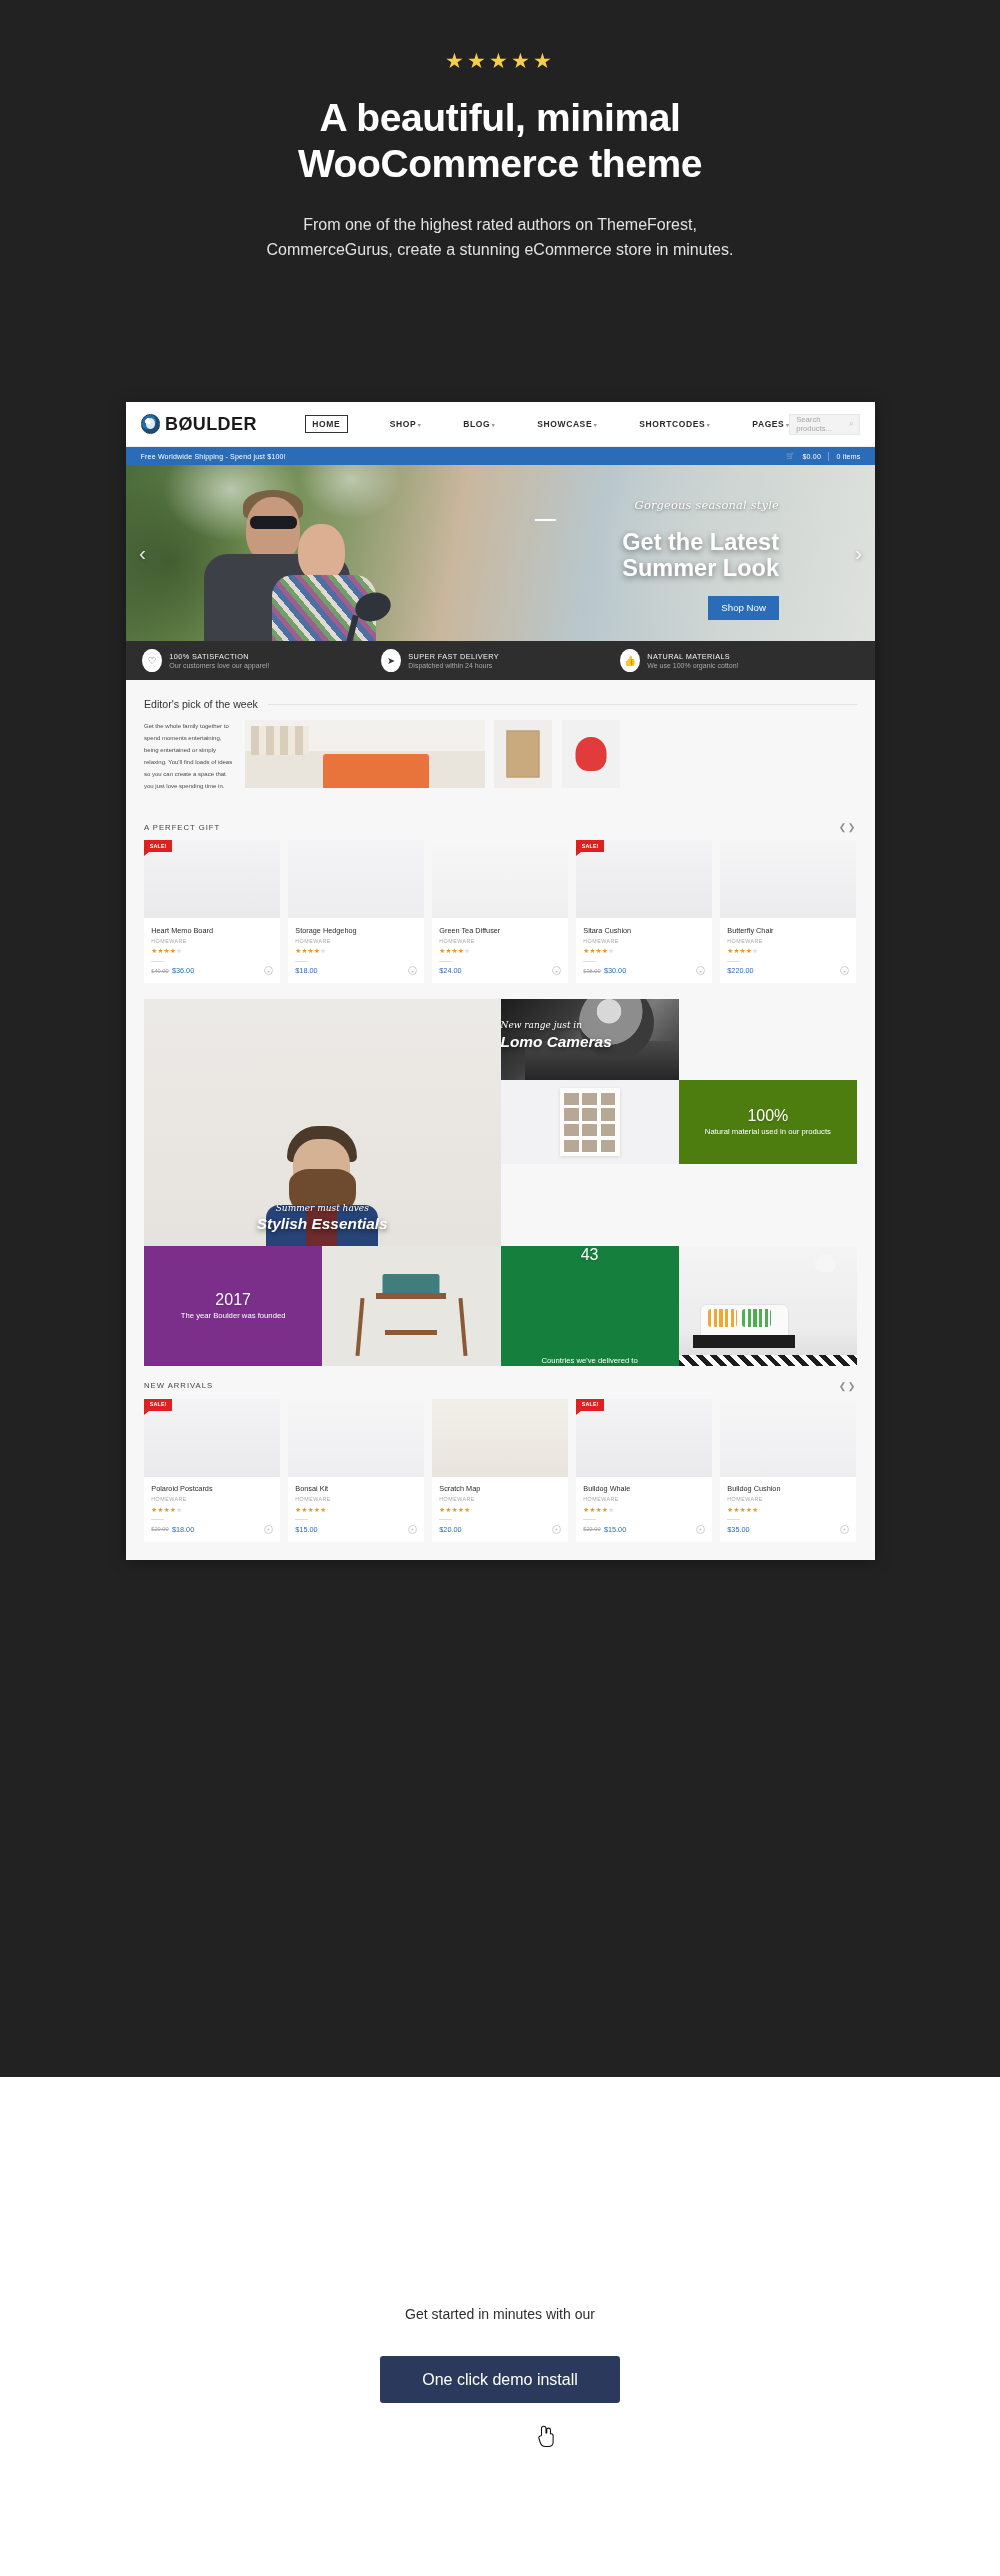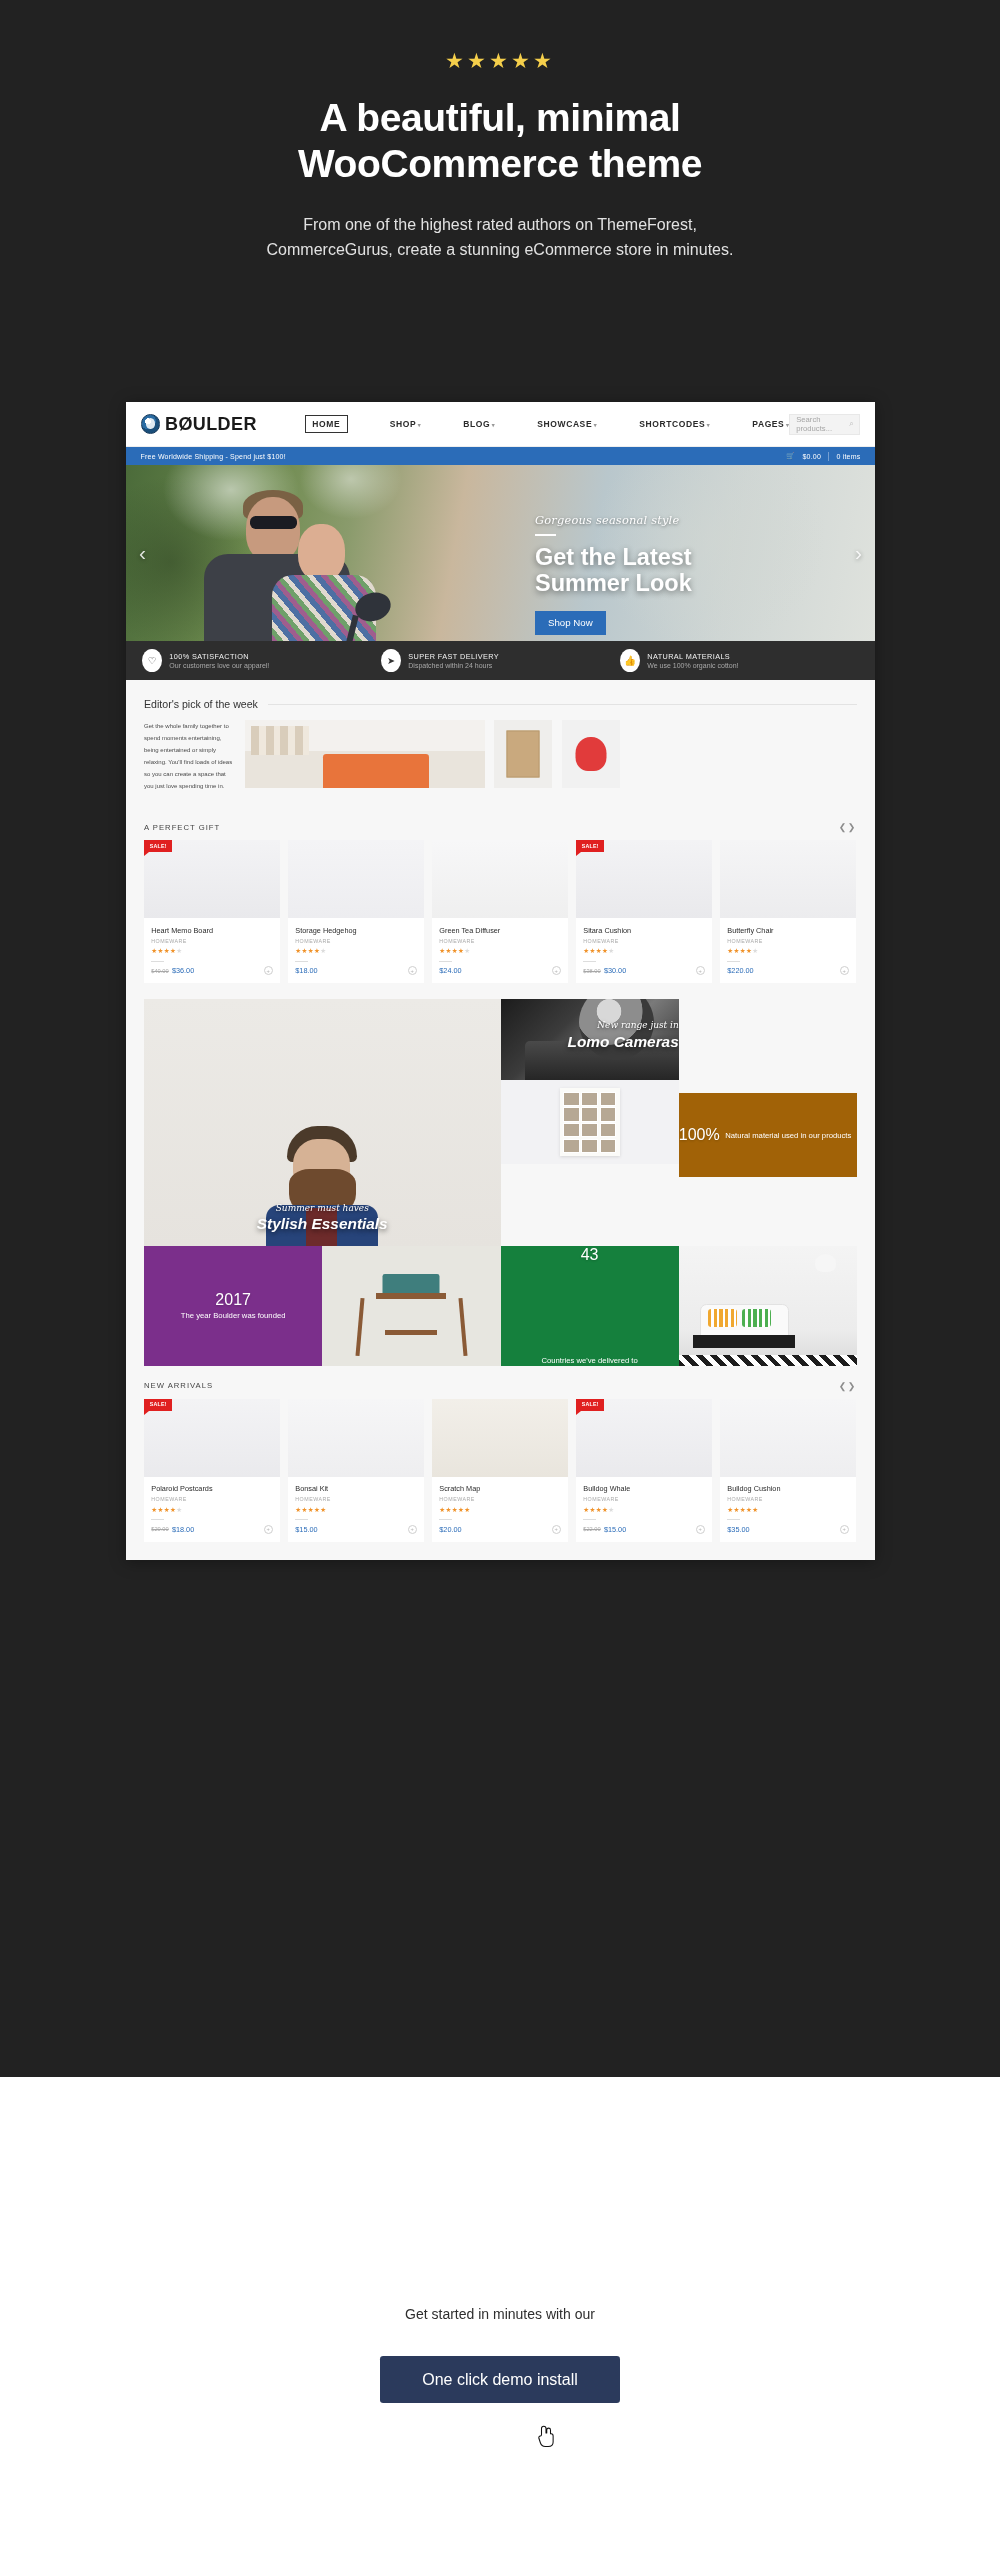--- a/index.html
+++ b/index.html
@@ -98,21 +98,21 @@
   .hf-hair1 { position:absolute; left:68px; top:11.4px; width:60px; height:32px; border-radius:50% 50% 30% 30%; background:#7a6144; }
   .hf-glass { position:absolute; left:75px; top:37px; width:47px; height:13px; border-radius:5.7px; background:#1b1b22; }
   .hf-body1 { position:absolute; left:29px; top:75px; width:146px; height:97px; border-radius:24px 24px 0 0; background:#3d4047; }
   .hf-head2 { position:absolute; left:123px; top:45px; width:47px; height:57px; border-radius:46% 46% 44% 44%; background:#dcae92; }
   .hf-hair2 { position:absolute; left:117px; top:37px; width:63px; height:50px; border-radius:50% 50% 40% 40%; background:#8a6038; z-index:-1;}
   .hf-body2 { position:absolute; left:97px; top:96px; width:104px; height:76px; border-radius:21px 21px 0 0;
               background: repeating-linear-gradient(50deg,#4d6fa3 0 5.7px,#9f5e8e 5.7px 10.6px,#6fa06a 10.6px 15.4px,#e0d9cf 15.4px 20px); }
   .hf-mirror { position:absolute; left:180px; top:114px; width:36px; height:28px; border-radius:50%; background:#2f333a; transform:rotate(-18deg); }
   .hf-stem { position:absolute; left:174px; top:136px; width:5.7px; height:32px; background:#2f333a; transform:rotate(14deg);}
 
-  .hero-copy { position: absolute; right: 96px; top: 48px; width: 244px; color: #fff; text-align: left; }
+  .hero-copy { position: absolute; right: 96px; top: 33px; width: 244px; color: #fff; text-align: right; }
   .hero-script {
     font-family: "DejaVu Serif", serif; font-style: italic; font-size: 11.4px;
     text-shadow: 0 0.8px 3.2px rgba(0,0,0,.5); letter-spacing: 0.2px;
   }
   .hero-rule { width: 21px; height: 1.6px; background: #fff; margin: 7.3px 0 8px; }
   .hero-h {
     font-size: 23.5px; font-weight: bold; line-height: 1.12;
     text-shadow: 0 1.6px 6.5px rgba(0,0,0,.45);
   }
   .hero-btn {
@@ -208,31 +208,31 @@
   .mos-a-copy { position:absolute; left:0; right:0; bottom: 13px; text-align:center; color:#fff; }
   .mos-script { font-family:"DejaVu Serif", serif; font-style: italic; font-size: 9px; text-shadow:0 0.8px 3.2px rgba(0,0,0,.55); }
   .mos-big { font-size: 15.4px; font-weight: bold; margin-top: 2.4px; text-shadow:0 1.6px 4.9px rgba(0,0,0,.55);font-style:italic; }
 
   .mos-b { width: 50%; height: 81px; position: relative; overflow: hidden;
     background: linear-gradient(135deg,#1c1c1c 0%, #3c3c3c 35%, #7a7a7a 60%, #2a2a2a 100%); }
   .cam-lens { position:absolute; left: 78px; top: -14.6px; width: 75px; height: 75px; border-radius:50%;
       background: radial-gradient(circle at 40% 35%, #d8d8d8 0 18%, #8d8d8d 19% 50%, #3a3a3a 51% 78%, #1a1a1a 79% 100%); }
   .cam-body { position:absolute; left: 24px; top: 42px; width: 195px; height: 47px; border-radius:4.9px;
       background: linear-gradient(180deg,#4a4a4a,#1e1e1e); }
-  .mos-b-copy { position:absolute; left:0; right:0; top: 21px; text-align:right; color:#fff; z-index:2;}
+  .mos-b-copy { position:absolute; left:0; right:0; top: 21px; text-align:left; color:#fff; z-index:2;}
 
   .mos-c { width: 25%; height: 84px; background: #f2f2f4; position: relative; overflow: hidden; }
   .polaroid-grid {
     position:absolute; left:50%; top:50%; transform:translate(-50%,-50%);
     width: 60px; height: 68px; background:#fbfbf8; box-shadow: 0 0.8px 3.2px rgba(0,0,0,.12);
     display:grid; grid-template-columns: repeat(3, 1fr); gap:1.6px; padding:3.2px;
   }
   .pg-cell { background: #b6a894; border: 0.8px solid #fff; }
-  .mos-d { width: 25%; height: 84px; background: #a16207; color:#fff;
-    display:flex; flex-direction:row; align-items:center; justify-content:center; text-align:center;margin-top:13px; }
+  .mos-d { width: 25%; height: 84px; background: #4d7c0f; color:#fff;
+    display:flex; flex-direction:column; align-items:center; justify-content:center; text-align:center; }
   .mos-num { font-size: 16px; font-weight: 500; text-shadow:0 0.8px 2.4px rgba(0,0,0,.2); }
   .mos-lbl { font-size: 7.7px; line-height: 1.35; margin-top: 2.4px; width: 88%; }
 
   .mos-e { width: 25%; height: 120px; background: #7b2f8b; color:#fff;
     display:flex; flex-direction:column; align-items:center; justify-content:center; text-align:center; }
   .mos-f { width: 25%; height: 120px; background:#e7e6e0; position:relative; overflow:hidden; }
   .tbl-top { position:absolute; left:50%; top:28px; transform:translateX(-50%); width:57px; height:21px; background:#3f7e7d; border-radius:2.4px; }
   .tbl-plate { position:absolute; left:50%; top:47px; transform:translateX(-50%); width:70px; height:5.7px; background:#8a5a36; }
   .tbl-leg1 { position:absolute; left:36px; top:52px; width:4px; height:58px; background:#8a5a36; transform:rotate(5deg); }
   .tbl-leg2 { position:absolute; right:36px; top:52px; width:4px; height:58px; background:#8a5a36; transform:rotate(-5deg); }

